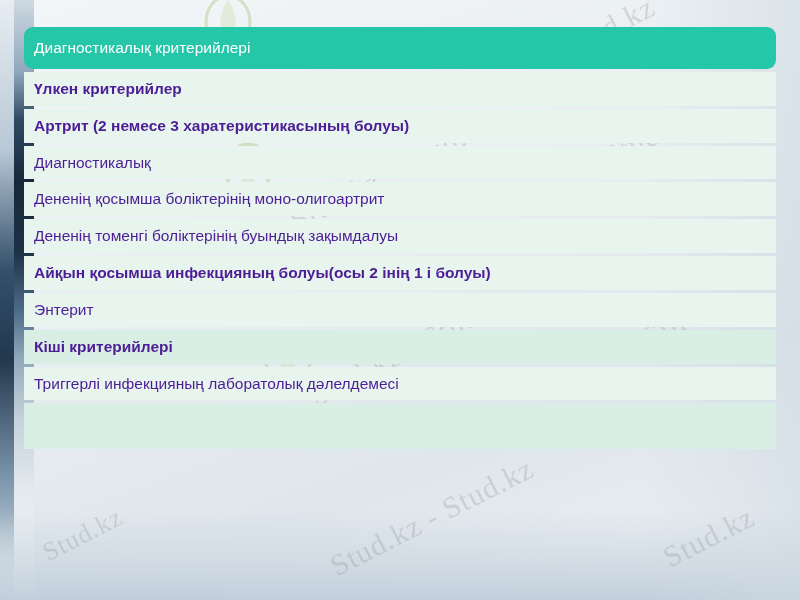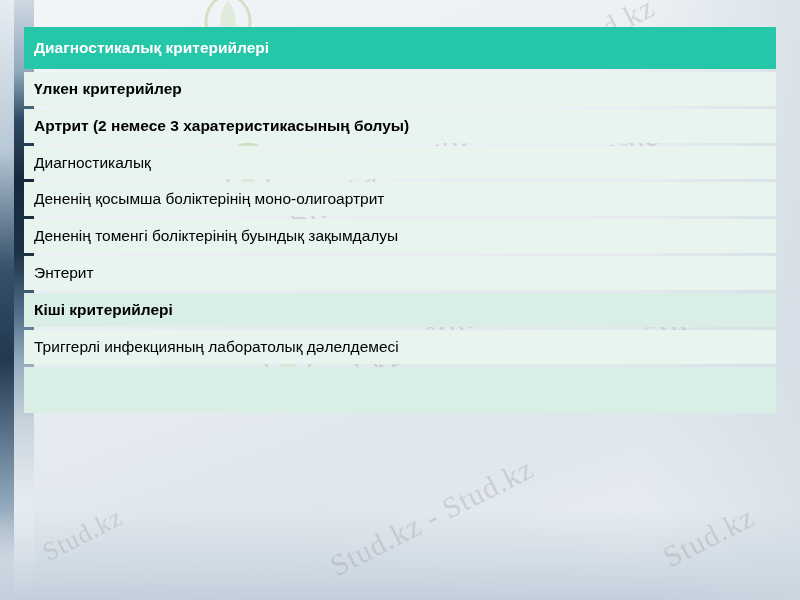--- a/index.html
+++ b/index.html
@@ -84,29 +84,30 @@
   }
   table.crit {
     width: 100%;
     border-collapse: separate;
     border-spacing: 0 3px;
     table-layout: fixed;
   }
   table.crit td {
     padding: 8px 10px;
     font-size: 15.5px;
-    color: #000000;
+    color: #4c1d95;
     vertical-align: middle;
     line-height: 1.15;
   }
   tr.row-header td {
     background: #26c6a8;
     color: #ffffff;
-    font-weight: bold;
+    font-weight: normal;
     height: 26px;
+    border-radius: 9px;
   }
   tr.row-light td {
     background: #e7f5ee;
   }
   tr.row-mid td {
     background: #d9efe5;
   }
   tr.row-empty td {
     background: #d9efe5;
     height: 30px;
@@ -161,20 +162,23 @@
           <tr class="row-light">
             <td>Диагностикалық</td>
           </tr>
           <tr class="row-light">
             <td>Дененің қосымша боліктерінің моно-олигоартрит</td>
           </tr>
           <tr class="row-light">
             <td>Дененің томенгі боліктерінің буындық зақымдалуы</td>
           </tr>
           <tr class="row-light">
+            <td class="bold">Айқын қосымша инфекцияның болуы(осы 2 інің 1 і болуы)</td>
+          </tr>
+          <tr class="row-light">
             <td>Энтерит</td>
           </tr>
           <tr class="row-mid">
             <td class="bold indent">Кіші критерийлері</td>
           </tr>
           <tr class="row-light">
             <td>Триггерлі инфекцияның лаборатолық дәлелдемесі</td>
           </tr>
           <tr class="row-empty">
             <td></td>

